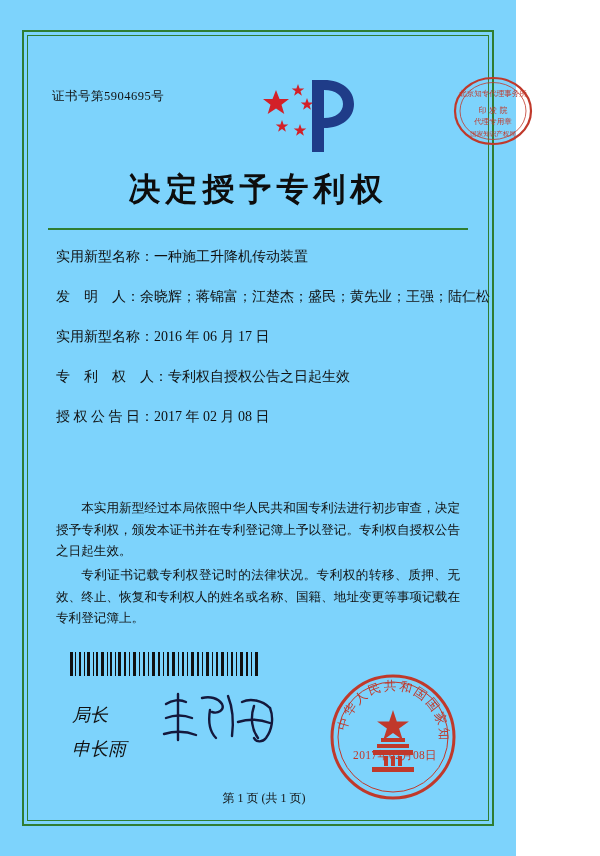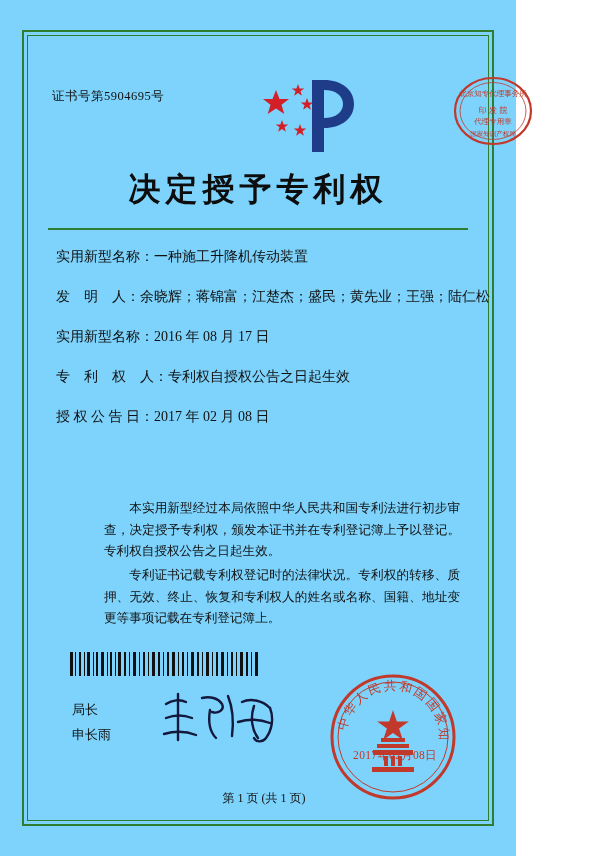--- a/index.html
+++ b/index.html
@@ -114,21 +114,20 @@
   
   .body-text {
     position: absolute;
     left: 56px;
     right: 56px;
     top: 498px;
     font-size: 12.6px;
     line-height: 1.72;
     text-align: justify;
     color: #111;
-    margin-left: 48px;
   }
   .body-text p {
     margin: 0 0 2px 0;
     text-indent: 2em;
   }
 
   
   .barcode {
     position: absolute;
     left: 70px;
@@ -141,23 +140,24 @@
     top: 0;
     bottom: 0;
     background: #111;
   }
 
   
   .sig-label {
     position: absolute;
     left: 72px;
     top: 698px;
-    font-size: 13px;
+    font-size: 18px;
     line-height: 1.9;
     color: #111;
+    font-style: italic;
   }
   .sig-handwritten {
     position: absolute;
     left: 158px;
     top: 688px;
     width: 130px;
     height: 62px;
   }
 
   .red-seal-bottom {
@@ -236,21 +236,21 @@
   <div class="title-rule"></div>
 
   <div class="fields">
     <div class="field-row">
       <span class="field-label">实用新型名称：</span><span class="field-value">一种施工升降机传动装置</span>
     </div>
     <div class="field-row">
       <span class="field-label">发　明　人：</span><span class="field-value">余晓辉；蒋锦富；江楚杰；盛民；黄先业；王强；陆仁松</span>
     </div>
     <div class="field-row">
-      <span class="field-label">实用新型名称：</span><span class="field-value">2016 年 08 月 17 日</span>
+      <span class="field-label">实用新型名称：</span><span class="field-value">2016 年 06 月 17 日</span>
     </div>
     <div class="field-row">
       <span class="field-label">专　利　权　人：</span><span class="field-value">专利权自授权公告之日起生效</span>
     </div>
     <div class="field-row">
       <span class="field-label">授 权 公 告 日：</span><span class="field-value">2017 年 02 月 08 日</span>
     </div>
   </div>
 
   <div class="body-text">

